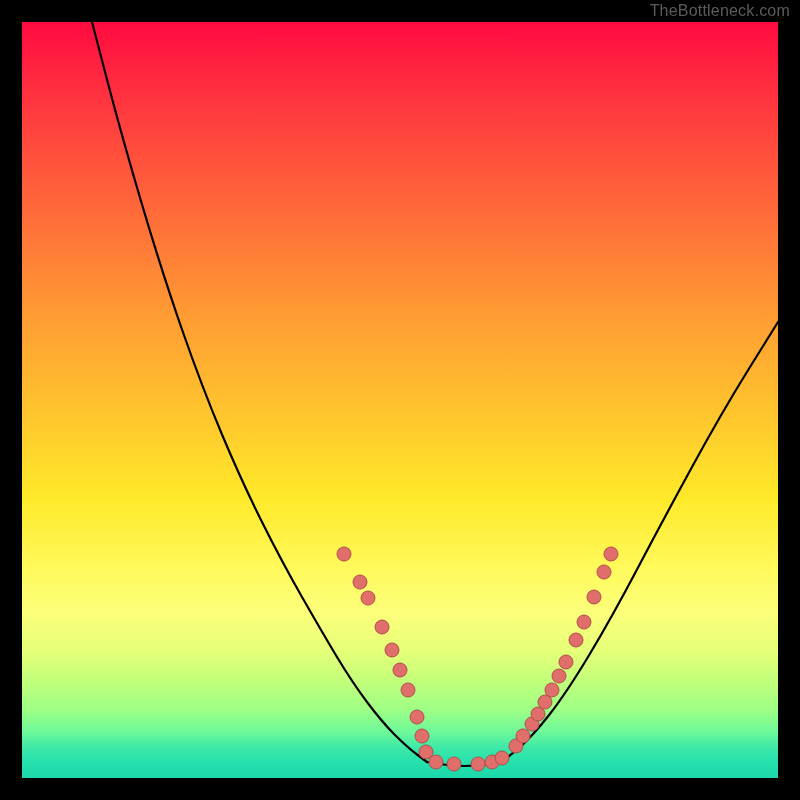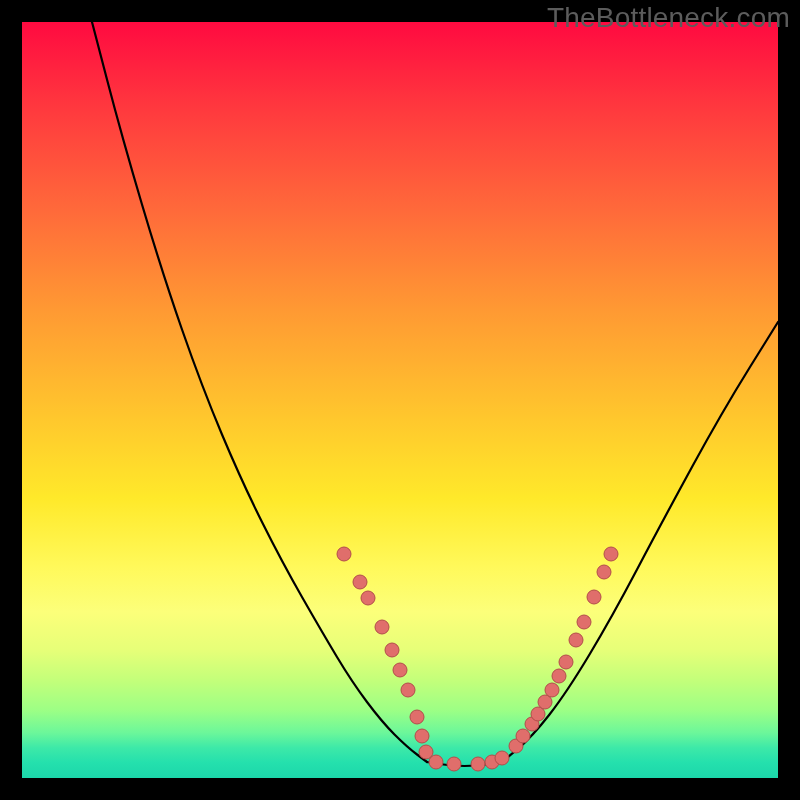--- a/index.html
+++ b/index.html
@@ -33,21 +33,21 @@
       #3de9a8 96%,
       #24e0ad 98%,
       #1cd7aa 100%
     );
   }
   .watermark {
     position: absolute;
     top: 2px;
     right: 10px;
     color: #5c5c5c;
-    font-size: 28px;
+    font-size: 16px;
     font-weight: 500;
     letter-spacing: 0.2px;
   }
   svg.curve {
     position: absolute;
     left: 0;
     top: 0;
     width: 756px;
     height: 756px;
     overflow: visible;

